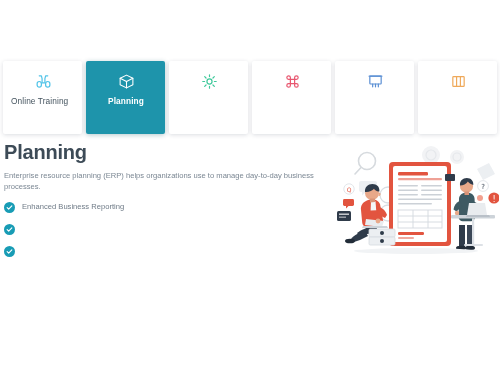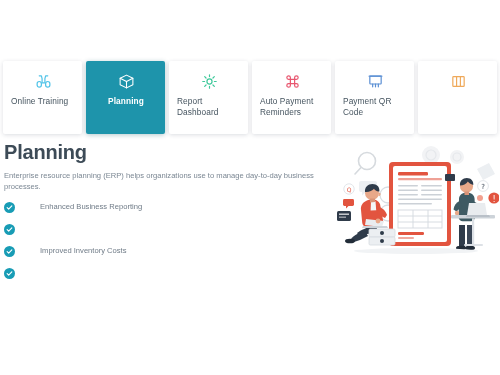--- a/index.html
+++ b/index.html
@@ -59,21 +59,21 @@
   }
   .para{
     font-size:7.6px;line-height:11.4px;
     color:#7b8793;
     width:318px;margin:0 0 9px 0;
   }
   .para.it{font-style:italic;color:#8b96a1;width:328px;}
 
   .bullets{margin-top:9px;}
   .bullet{
-    display:flex;align-items:center;gap:25px;
+    display:flex;align-items:center;gap:7px;
     margin-bottom:11px;
   }
   .chk{
     width:11px;height:11px;flex:0 0 11px;
     border-radius:50%;background:#189cb5;
     display:flex;align-items:center;justify-content:center;
   }
   .chk svg{display:block;}
   .btext{font-size:7.6px;color:#6f7b87;line-height:10px;}
 
@@ -112,45 +112,42 @@
       <span class="lbl">Planning</span>
     </div>
 
     <div class="tab">
       <span class="ic">
         <svg width="17" height="17" viewBox="0 0 24 24" fill="none" stroke="#3fc99b" stroke-width="1.7" stroke-linecap="round">
           <circle cx="12" cy="12" r="3.6"></circle>
           <path d="M12 2.5v2.6M12 18.9v2.6M2.5 12h2.6M18.9 12h2.6M5.2 5.2l1.9 1.9M16.9 16.9l1.9 1.9M18.8 5.2l-1.9 1.9M7.1 16.9l-1.9 1.9"></path>
         </svg>
       </span>
-      <span class="lbl">Report Dashboard</span>
     </div>
 
     <div class="tab">
       <span class="ic">
         <svg width="17" height="17" viewBox="0 0 24 24" fill="none" stroke="#e8566f" stroke-width="1.7" stroke-linecap="round" stroke-linejoin="round">
           <path d="M9 9h6v6H9z"></path>
           <path d="M9 9V6.5A2.5 2.5 0 1 0 6.5 9H9z"></path>
           <path d="M15 9V6.5A2.5 2.5 0 1 1 17.5 9H15z"></path>
           <path d="M9 15v2.5A2.5 2.5 0 1 1 6.5 15H9z"></path>
           <path d="M15 15v2.5a2.5 2.5 0 1 0 2.5-2.5H15z"></path>
         </svg>
       </span>
-      <span class="lbl">Auto Payment Reminders</span>
     </div>
 
     <div class="tab">
       <span class="ic">
         <svg width="17" height="17" viewBox="0 0 24 24" fill="none" stroke="#5b8fd4" stroke-width="1.7" stroke-linecap="round" stroke-linejoin="round">
           <rect x="4" y="4.5" width="16" height="11" rx="1"></rect>
           <path d="M8 15.5v4M12 15.5v4M16 15.5v4"></path>
           <path d="M3 4.5h18"></path>
         </svg>
       </span>
-      <span class="lbl">Payment QR Code</span>
     </div>
 
     <div class="tab">
       <span class="ic">
         <svg width="17" height="17" viewBox="0 0 24 24" fill="none" stroke="#efa95a" stroke-width="1.7" stroke-linecap="round" stroke-linejoin="round">
           <rect x="4" y="5" width="16" height="14" rx="1"></rect>
           <path d="M9.3 5v14M14.7 5v14"></path>
         </svg>
       </span>
     </div>
@@ -176,28 +173,20 @@
               <path d="M2 6.3 4.6 8.8 10 3.3"></path>
             </svg>
         </span>
       </div>
       <div class="bullet">
         <span class="chk">
           <svg width="7" height="7" viewBox="0 0 12 12" fill="none" stroke="#ffffff" stroke-width="2" stroke-linecap="round" stroke-linejoin="round">
               <path d="M2 6.3 4.6 8.8 10 3.3"></path>
             </svg>
         </span>
-        <span class="btext">Improved Inventory Costs</span>
-      </div>
-      <div class="bullet">
-        <span class="chk">
-          <svg width="7" height="7" viewBox="0 0 12 12" fill="none" stroke="#ffffff" stroke-width="2" stroke-linecap="round" stroke-linejoin="round">
-              <path d="M2 6.3 4.6 8.8 10 3.3"></path>
-            </svg>
-        </span>
       </div>
     </div>
   </div>
 
   <div class="illus">
     <svg viewBox="0 0 166 122" xmlns="http://www.w3.org/2000/svg">
 
       <circle cx="98" cy="14" r="9" fill="#f2f3f5"></circle>
       <circle cx="124" cy="16" r="7" fill="#f2f3f5"></circle>
       <g opacity=".5" fill="none" stroke="#d9dde2" stroke-width="1.2">

